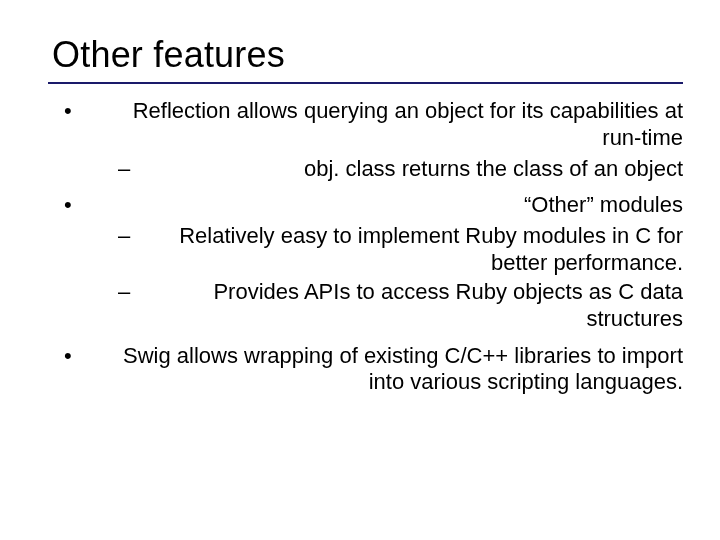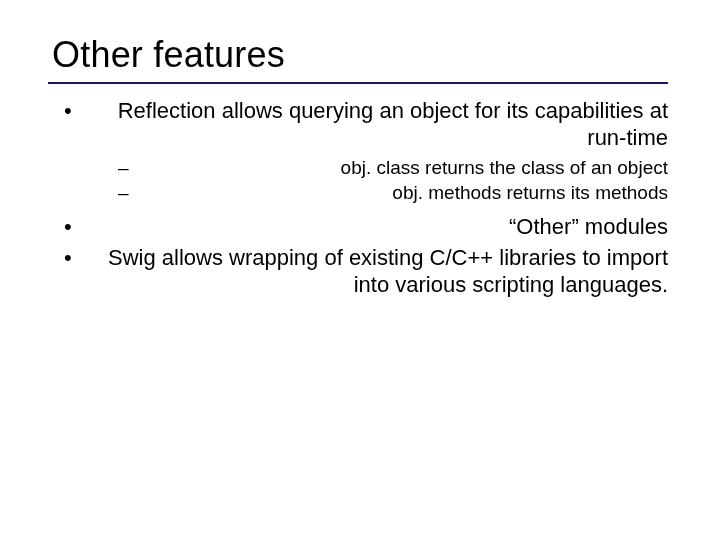--- a/index.html
+++ b/index.html
@@ -8,21 +8,21 @@
     width: 720px;
     height: 540px;
     background: #ffffff;
     font-family: Arial, Helvetica, sans-serif;
     color: #000000;
   }
   .slide {
     box-sizing: border-box;
     width: 720px;
     height: 540px;
-    padding: 34px 52px 0 48px;
+    padding: 34px 37px 0 48px;
   }
   .title {
     font-size: 36px;
     font-weight: 400;
     margin: 0 0 6px 4px;
     letter-spacing: 0.2px;
   }
   .rule {
     border: none;
     border-top: 2px solid #1a1a6a;
@@ -48,21 +48,21 @@
     top: 0;
     font-size: 22px;
   }
   ul.level2 {
     list-style: none;
     margin: 4px 0 10px 0;
     padding: 0 0 0 26px;
   }
   ul.level2 > li {
     position: relative;
-    font-size: 19px;
+    font-size: 22px;
     line-height: 1.22;
     padding-left: 18px;
     margin-bottom: 2px;
   }
   ul.level2 > li::before {
     content: "–";
     position: absolute;
     left: 0;
     top: 0;
   }
@@ -75,27 +75,32 @@
   <h1 class="title">Other features</h1>
   <hr class="rule">
 
   <ul class="level1">
     <li>
       <span>Reflection allows querying an object for its capabilities at run-time</span>
       <ul class="level2">
         <li>
           <span class="code-run">obj. class</span><span> returns the class of an object</span>
         </li>
-        <li>
-          <span class="code-run">obj. methods</span><span> returns its methods</span>
-        </li>
       </ul>
     </li>
 
     <li>
       <span>“Other” modules</span>
+      <ul class="level2">
+        <li>
+          <span>Relatively easy to implement Ruby modules in C for better performance.</span>
+        </li>
+        <li>
+          <span>Provides APIs to access Ruby objects as C data structures</span>
+        </li>
+      </ul>
     </li>
 
     <li>
       <span>Swig allows wrapping of existing C/C++ libraries to import into various scripting languages.</span>
     </li>
   </ul>
 </div>
 
 </body></html>

